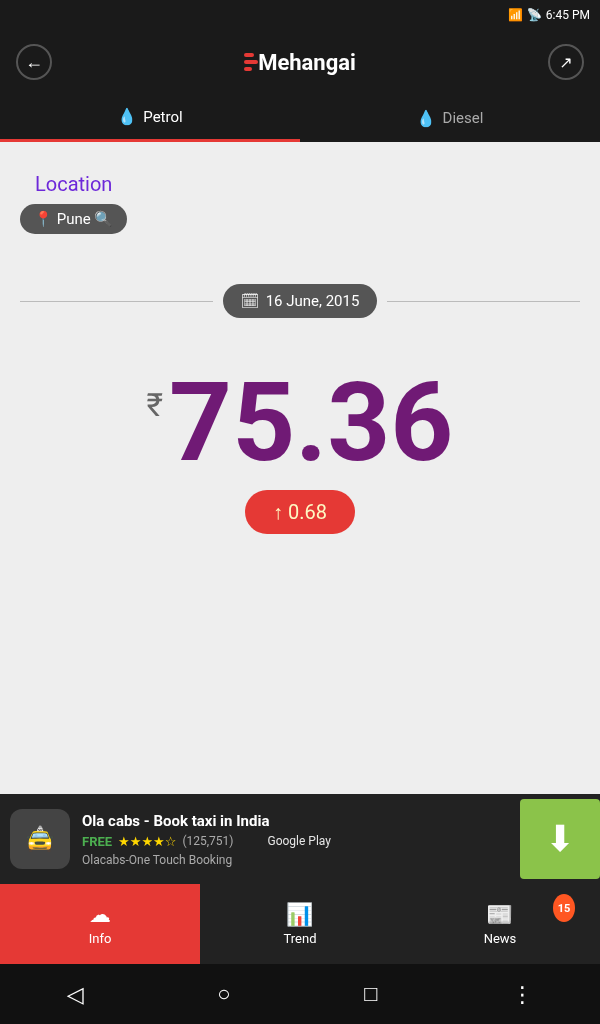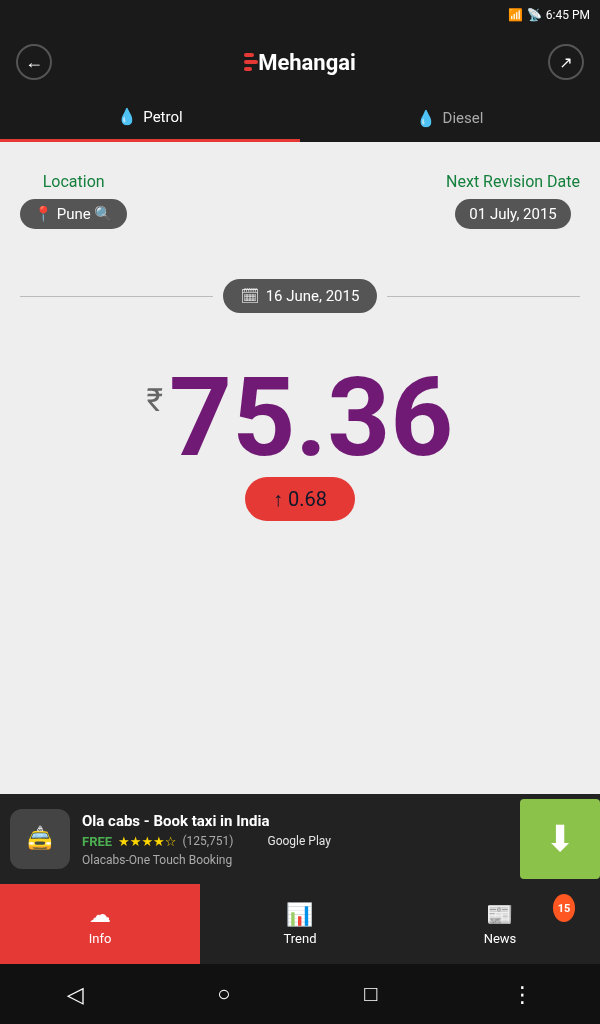--- a/index.html
+++ b/index.html
@@ -128,22 +128,22 @@
       width: 100%;
       margin-top: 10px;
     }
     .info-col {
       display: flex;
       flex-direction: column;
       align-items: center;
       gap: 8px;
     }
     .info-label {
-      color: #15803d;
-      font-size: 16px;
+      color: #6d28d9;
+      font-size: 20px;
     }
     .info-pill {
       background: #555;
       color: white;
       border-radius: 20px;
       padding: 6px 14px;
       font-size: 15px;
       display: flex;
       align-items: center;
       gap: 4px;
@@ -200,25 +200,25 @@
     .price-value {
       font-size: 110px;
       color: #701a75;
       font-weight: bold;
       line-height: 1;
     }
 
     
     .change-badge {
       background: #e53935;
-      color: #0f172a;
+      color: #fef9c3;
       border-radius: 30px;
       padding: 10px 28px;
       font-size: 20px;
-      margin-top: 4px;
+      margin-top: 12px;
     }
 
     
     #ad-section {
       background: #222;
       height: 90px;
       display: flex;
       align-items: center;
       padding: 0 10px;
       position: relative;
@@ -390,26 +390,20 @@
 
   <div class="info-row">
     <div class="info-col">
       <span class="info-label">Location</span>
       <div class="info-pill">
         <span>📍</span>
         <span>Pune</span>
         <span>🔍</span>
       </div>
     </div>
-    <div class="info-col">
-      <span class="info-label">Next Revision Date</span>
-      <div class="info-pill">
-        <span>01 July, 2015</span>
-      </div>
-    </div>
   </div>
 
   <div class="revision-section">
     <div class="divider-row">
       <div class="divider-line"></div>
       <div class="date-pill">
         <span>🗓</span>
         <span>16 June, 2015</span>
       </div>
       <div class="divider-line"></div>

